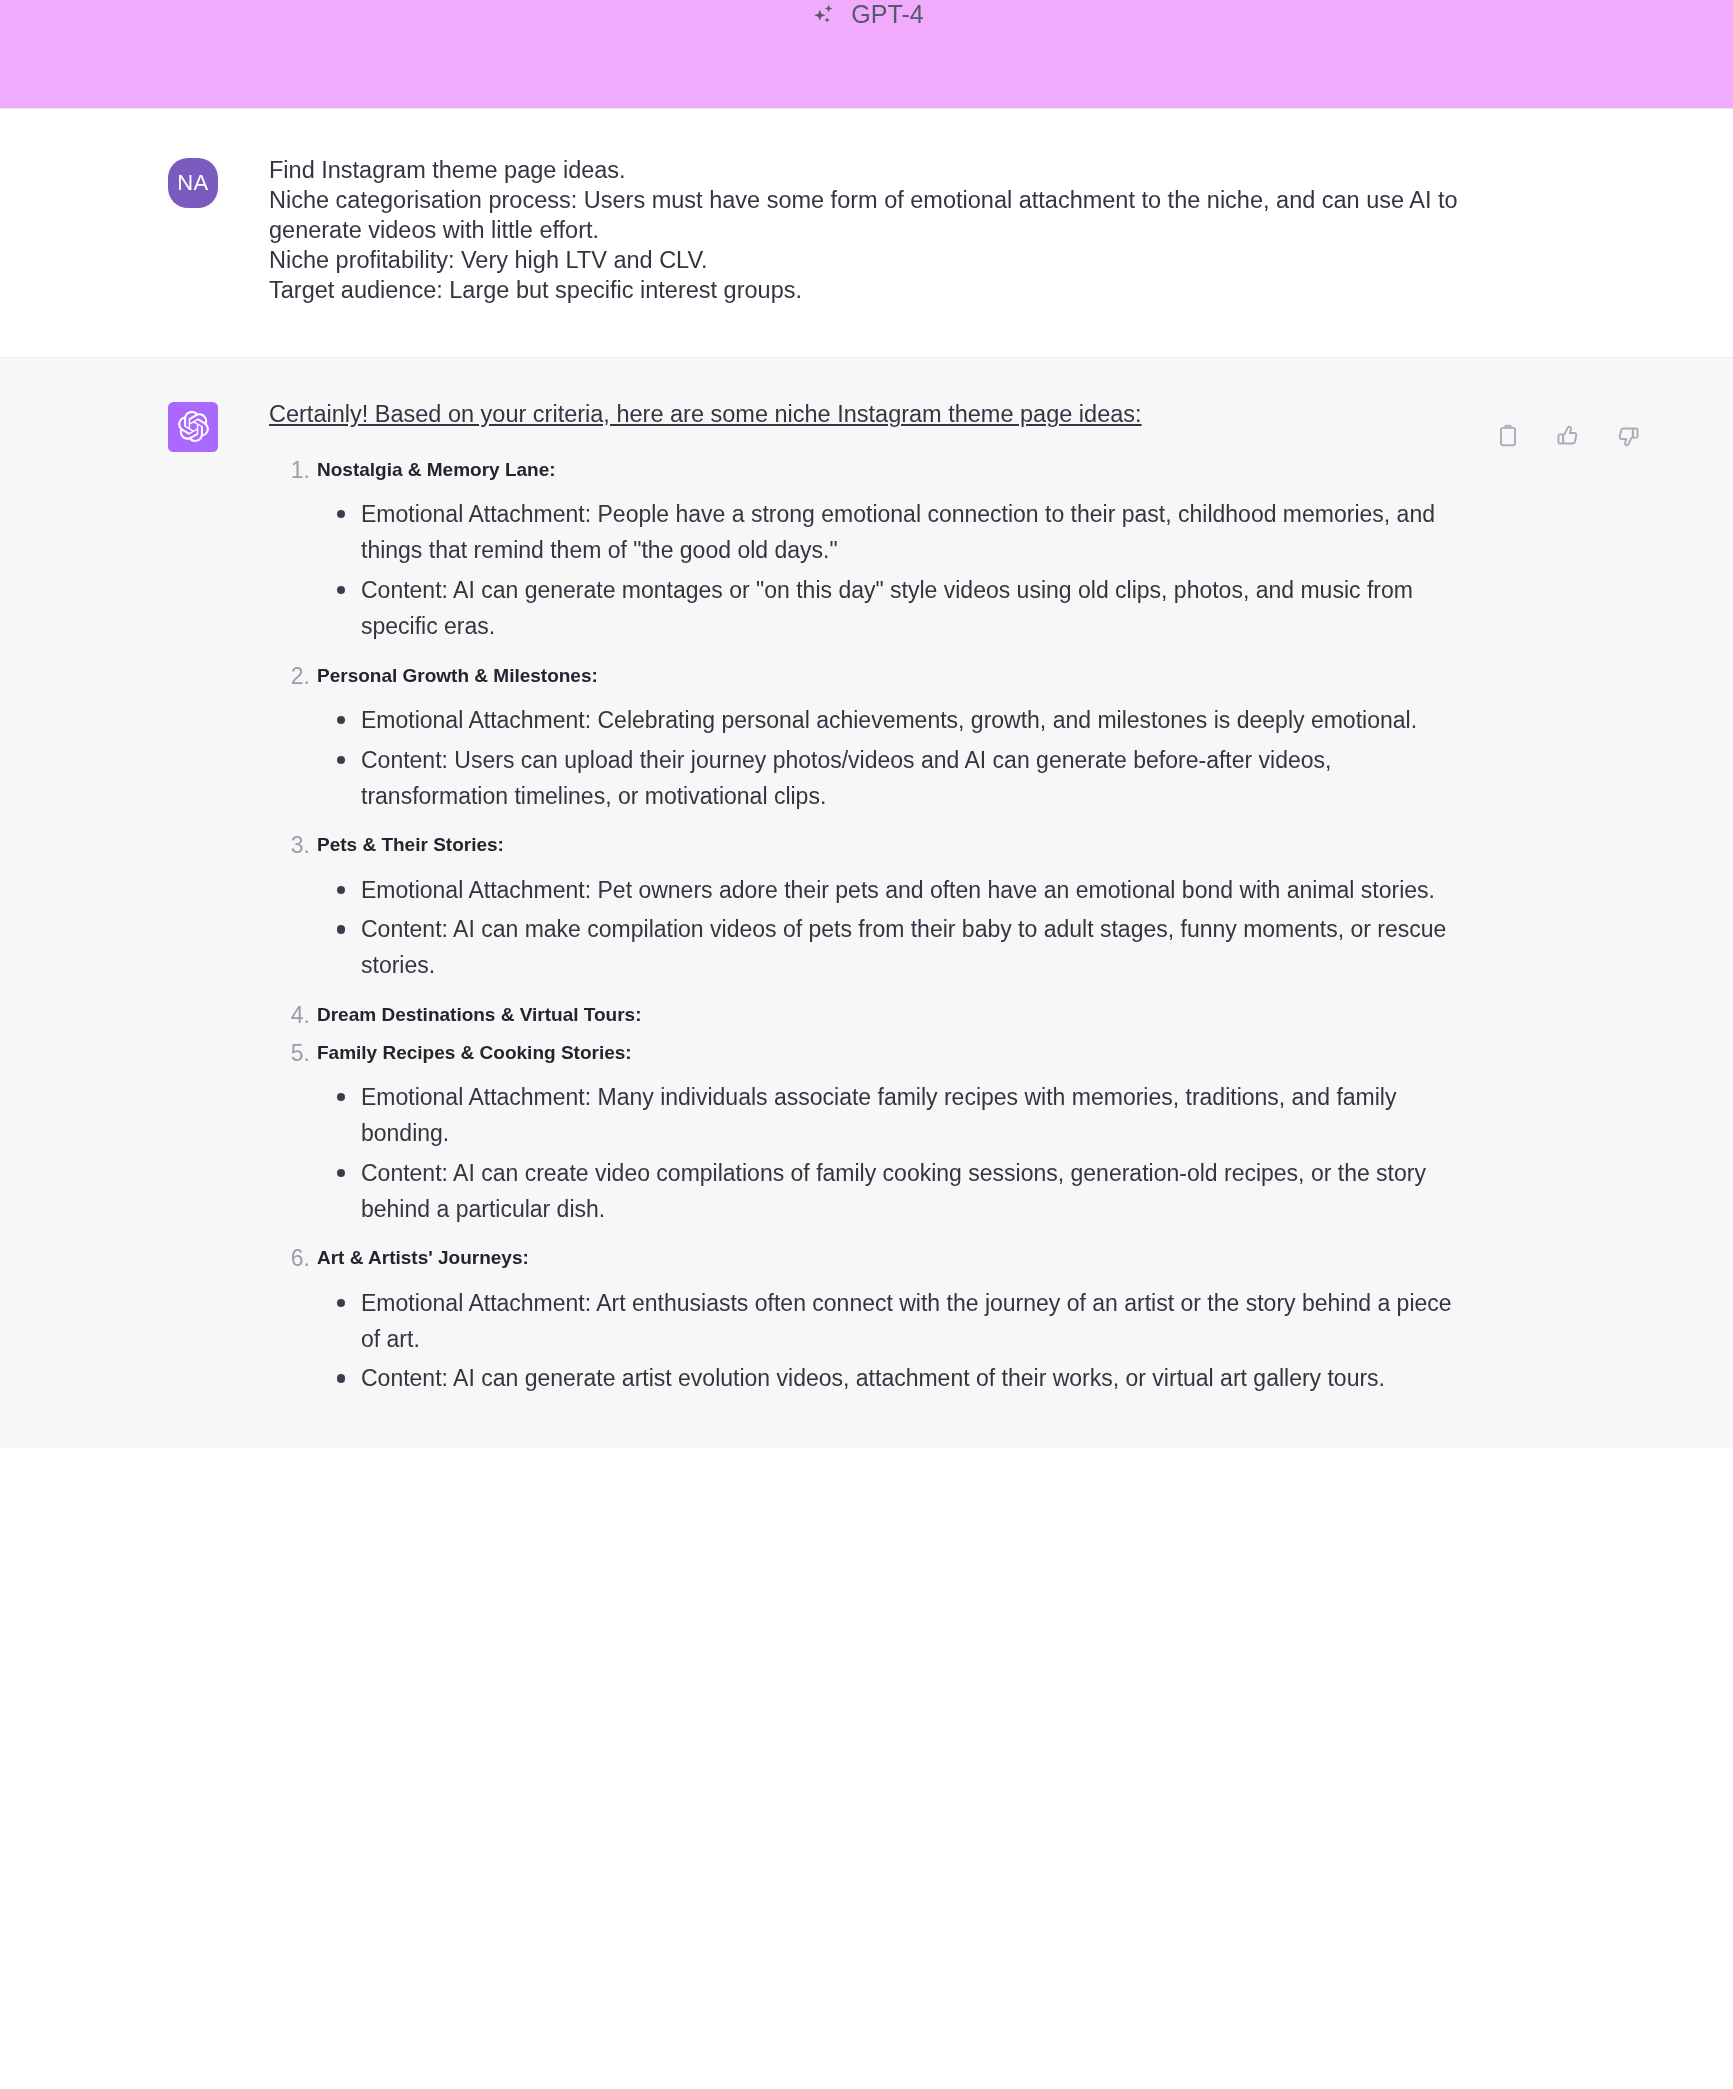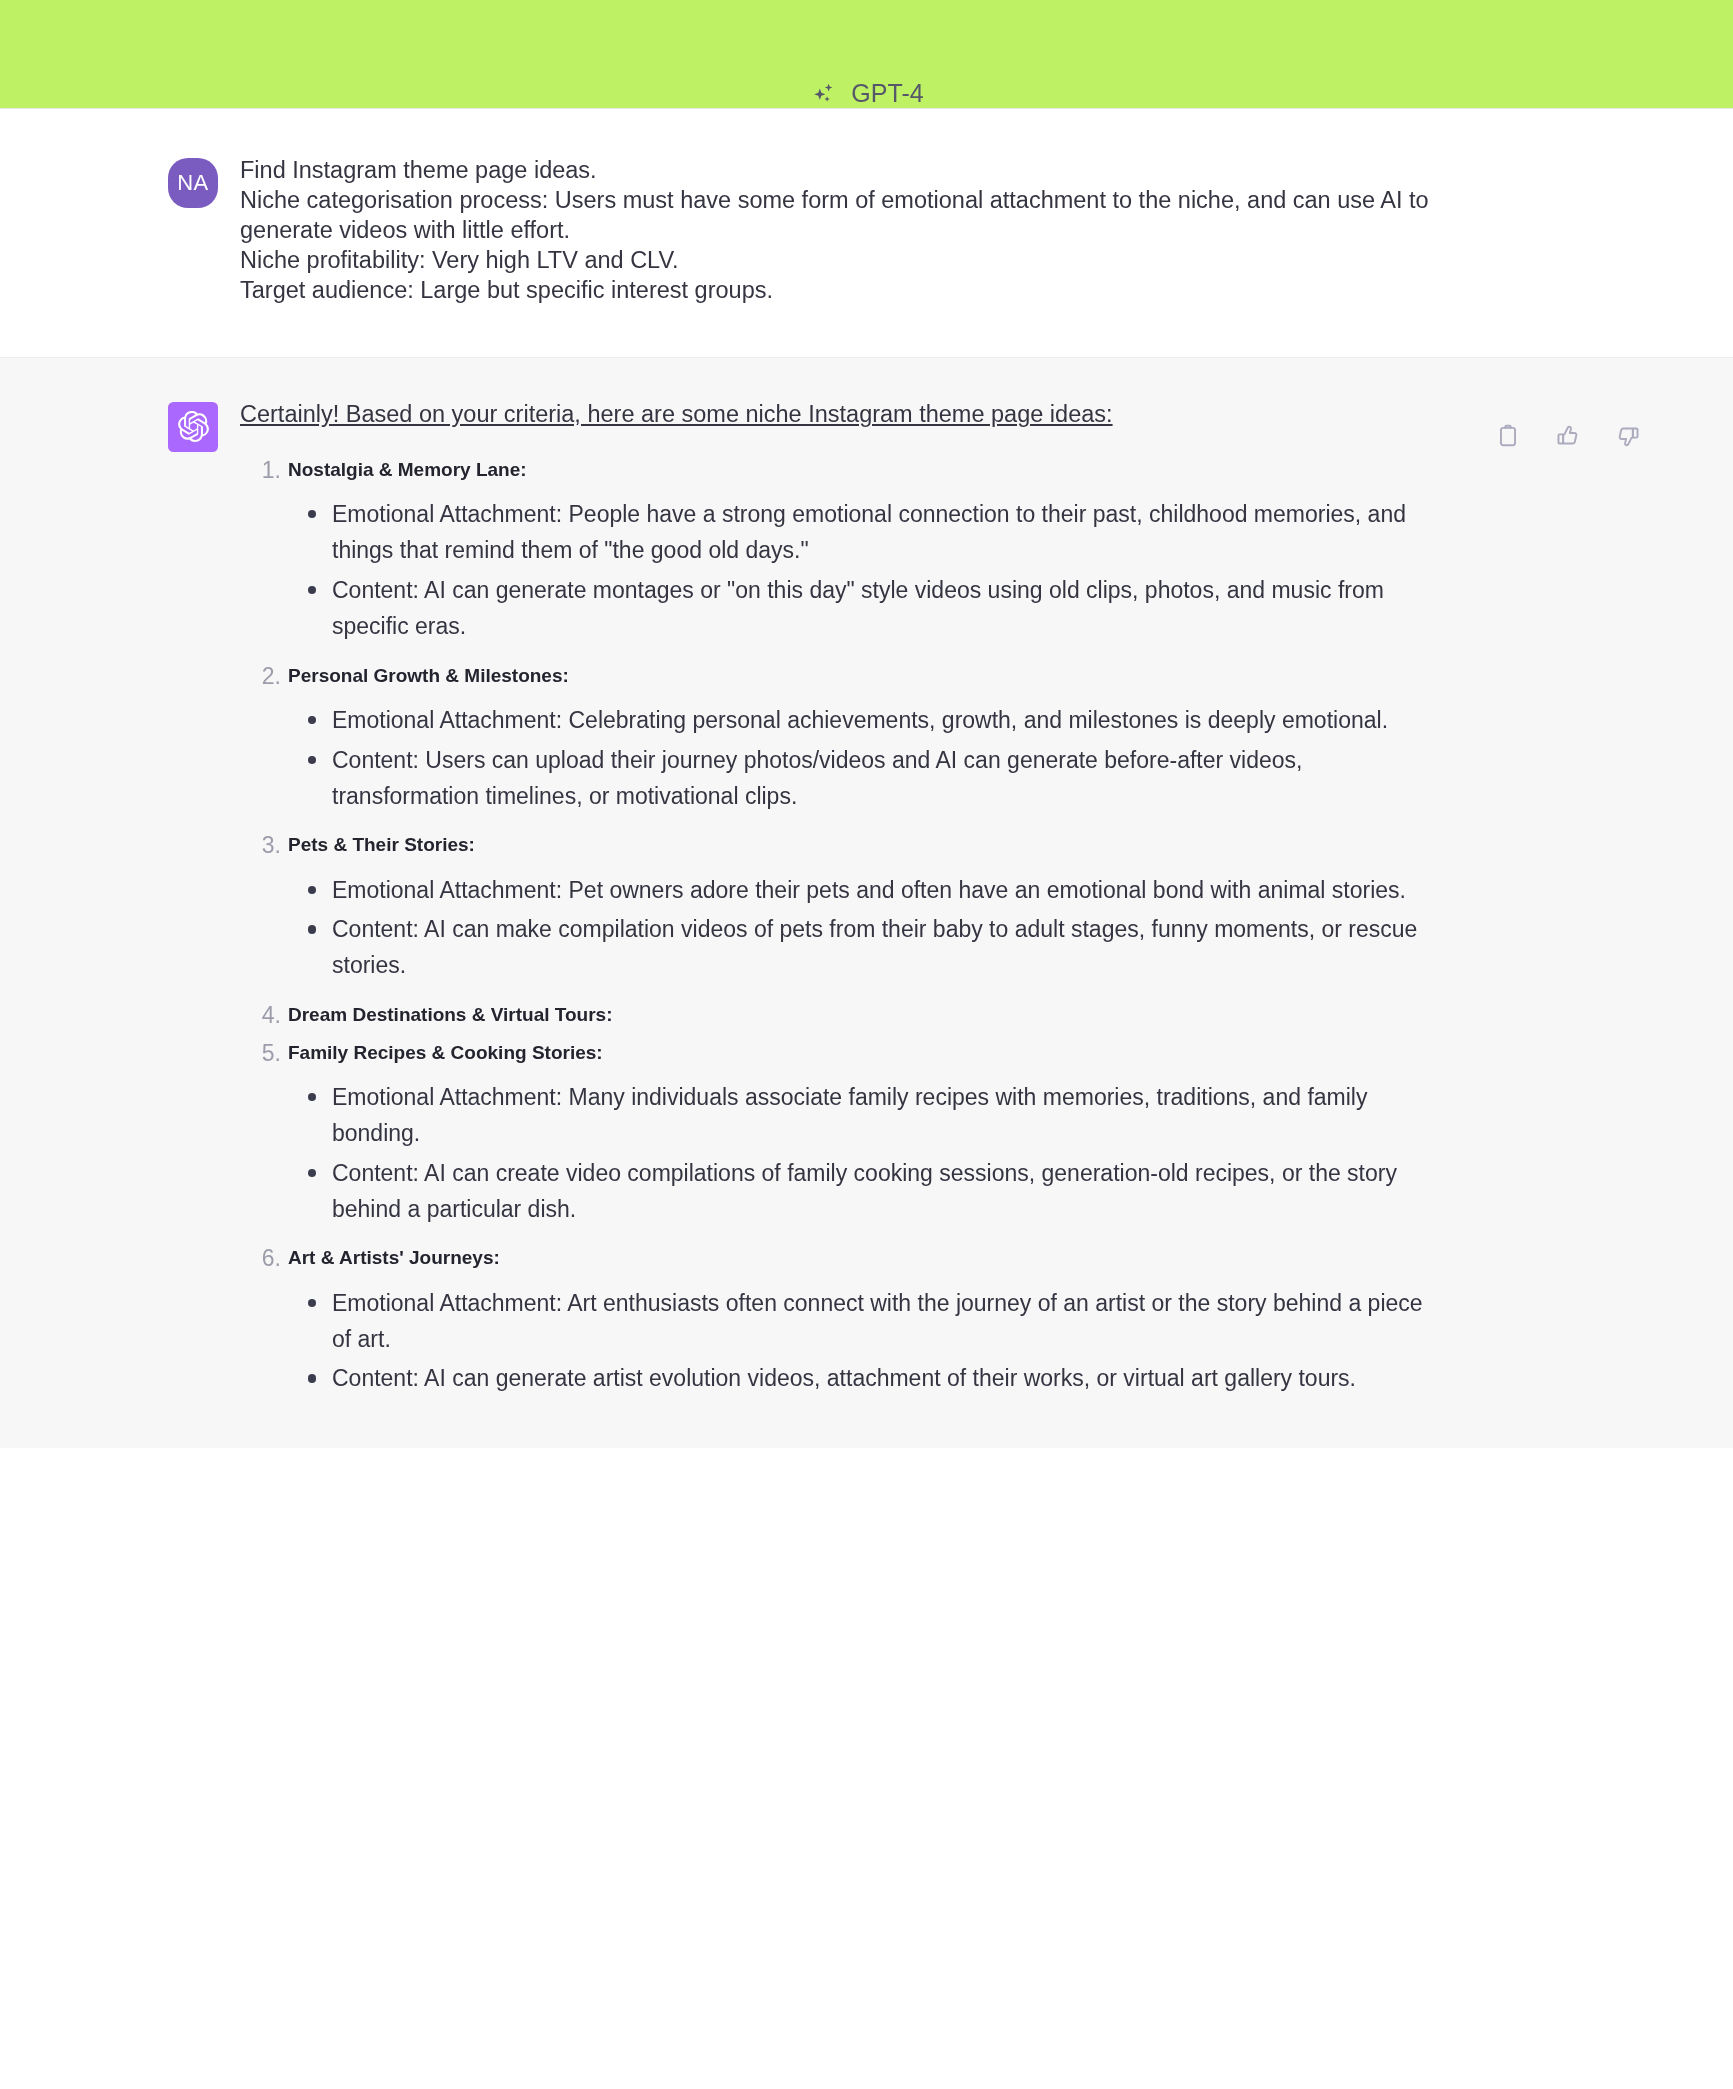--- a/index.html
+++ b/index.html
@@ -15,23 +15,23 @@
     width: 1733px;
     min-height: 2090px;
     position: relative;
     background: #ffffff;
   }
 
   
   .header {
     height: 109px;
     border-bottom: 1.8px solid #e8e8ea;
-    background: #bef264;
-    display: flex;
-    align-items: flex-end;
+    background: #f0abfc;
+    display: flex;
+    align-items: flex-start;
     justify-content: center;
   }
   .model-badge {
     display: flex;
     align-items: center;
     gap: 14px;
     color: #565869;
     font-size: 25px;
     letter-spacing: 0.1px;
   }
@@ -79,21 +79,21 @@
     font-size: 22px;
     letter-spacing: 0.5px;
     border-radius: 20px;
   }
   .avatar.bot-av {
     background: #ab68ff;
   }
   .avatar.bot-av svg { width: 31px; height: 31px; display: block; }
 
   .msg-body {
-    margin-left: 22px;
+    margin-left: 51px;
     width: 1212px;
     color: #343541;
     font-size: 23.5px;
     line-height: 1.3;
   }
 
   .msg-body p {
     margin: 0;
     line-height: 30px;
   }

